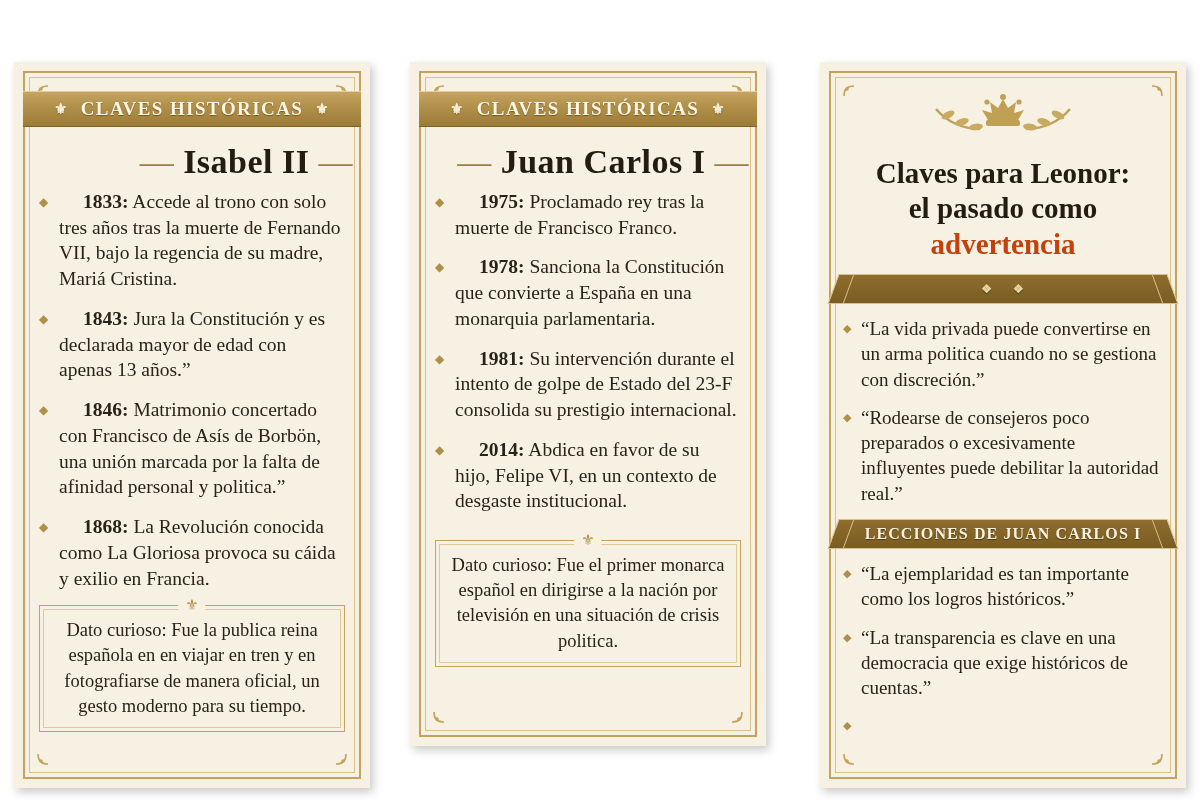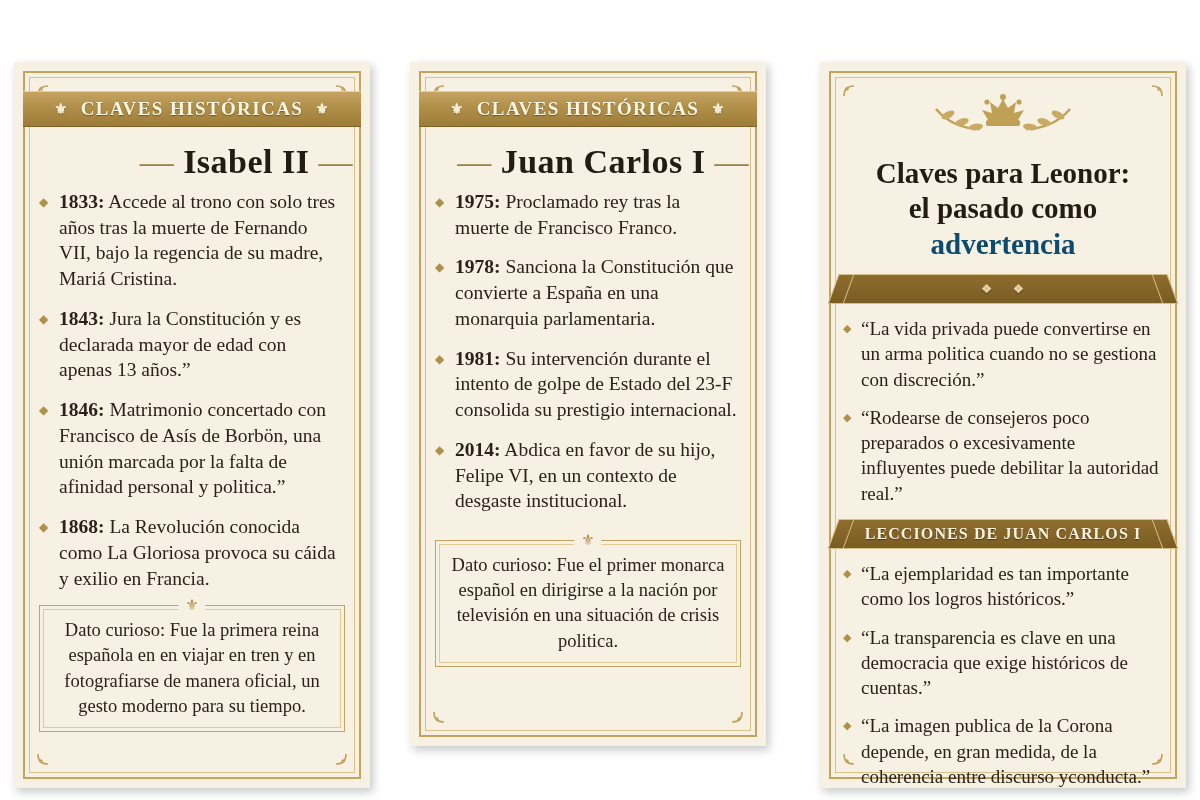--- a/index.html
+++ b/index.html
@@ -90,21 +90,21 @@
     font-size: 19.5px;
     line-height: 1.32;
     color: #2a2216;
   }
   ul.events li .dot {
     position: absolute;
     left: 0; top: 6px;
     color: #b08f49;
     font-size: 12px;
   }
-  .yr { font-weight: bold; }
+  .yr { font-weight: bold; margin-left: 24px; }
 
   
   .fact {
     position: relative;
     margin: 10px 8px 0 8px;
     padding: 12px 12px 12px;
     border: 1.5px solid #c4a35c;
     text-align: center;
     font-size: 18.5px;
     line-height: 1.36;
@@ -136,21 +136,21 @@
     line-height: 1;
   }
   .title3 {
     text-align: center;
     color: #231c10;
     font-size: 29px;
     font-weight: bold;
     line-height: 1.22;
     margin: 6px 6px 2px;
   }
-  .title3 .warn { color: #0c4a6e; }
+  .title3 .warn { color: #c2410c; }
   .subbanner {
     position: relative;
     margin: 12px 4px 12px;
     height: 30px;
     background: linear-gradient(180deg,#8e6d2e 0%, #7a5c22 100%);
     border: 1px solid #d8c08a;
     display: flex;
     align-items: center;
     justify-content: center;
     color: #fbf3df;
@@ -233,21 +233,21 @@
 
       <ul class="events">
         <li><span class="dot">◆</span><span class="yr">1833:</span><span> Accede al trono con solo tres años tras la muerte de Fernando VII, bajo la regencia de su madre, Mariá Cristina.</span></li>
         <li><span class="dot">◆</span><span class="yr">1843:</span><span> Jura la Constitución y es declarada mayor de edad con apenas 13 años.”</span></li>
         <li><span class="dot">◆</span><span class="yr">1846:</span><span> Matrimonio concertado con Francisco de Asís de Borbön, una unión marcada por la falta de afinidad personal y politica.”</span></li>
         <li><span class="dot">◆</span><span class="yr">1868:</span><span> La Revolución conocida como La Gloriosa provoca su cáida y exilio en Francia.</span></li>
       </ul>
 
       <div class="fact">
         <span class="fleur-top">⚜</span>
-        <b>Dato curioso:</b><span> Fue la primera reina española en en viajar en tren y en fotografiarse de manera oficial, un gesto moderno para su tiempo.</span>
+        <b>Dato curioso:</b><span> Fue la publica reina española en en viajar en tren y en fotografiarse de manera oficial, un gesto moderno para su tiempo.</span>
       </div>
 
     </div>
   </div>
 
   <div class="card" style="left:410px; top:62px; width:356px; height:684px;">
     <div class="card-inner">
 
       <span class="corner c-tl">
         <svg width="26" height="26" viewBox="0 0 26 26">
@@ -370,19 +370,19 @@
         <li><span class="dot">◆</span><span>“Rodearse de consejeros poco preparados o excesivamente influyentes puede debilitar la autoridad real.”</span></li>
       </ul>
 
       <div class="subbanner">
         <span>LECCIONES DE JUAN CARLOS I</span>
       </div>
 
       <ul class="quotes">
         <li><span class="dot">◆</span><span>“La ejemplaridad es tan importante como los logros históricos.”</span></li>
         <li><span class="dot">◆</span><span>“La transparencia es clave en una democracia que exige históricos de cuentas.”</span></li>
-        <li><span class="dot">◆</span><span>“La imagen publica de la Corona depende, en gran medida, de la coherencia entre discurso yconducta.”</span></li>
+        <li><span class="dot">◆</span></li>
       </ul>
 
     </div>
   </div>
 
 </div>
 
 </body></html>

